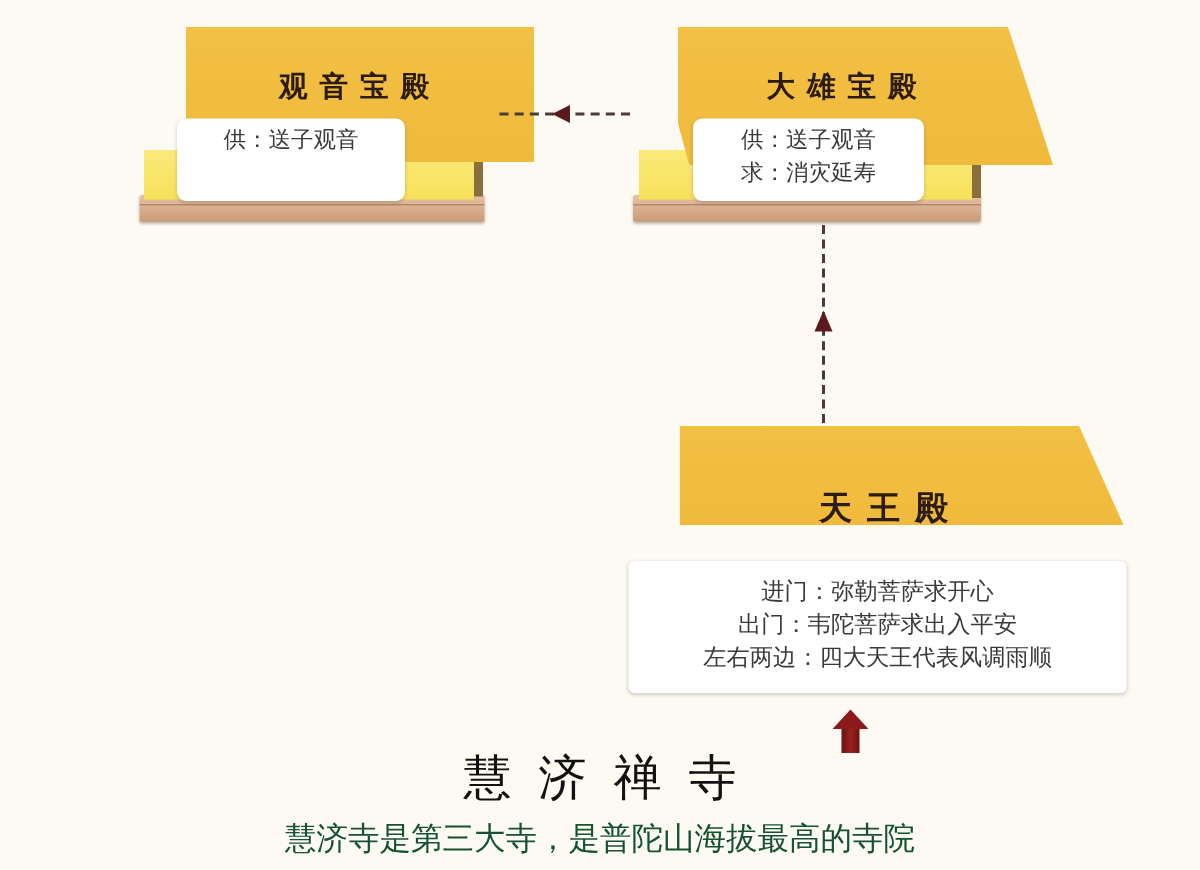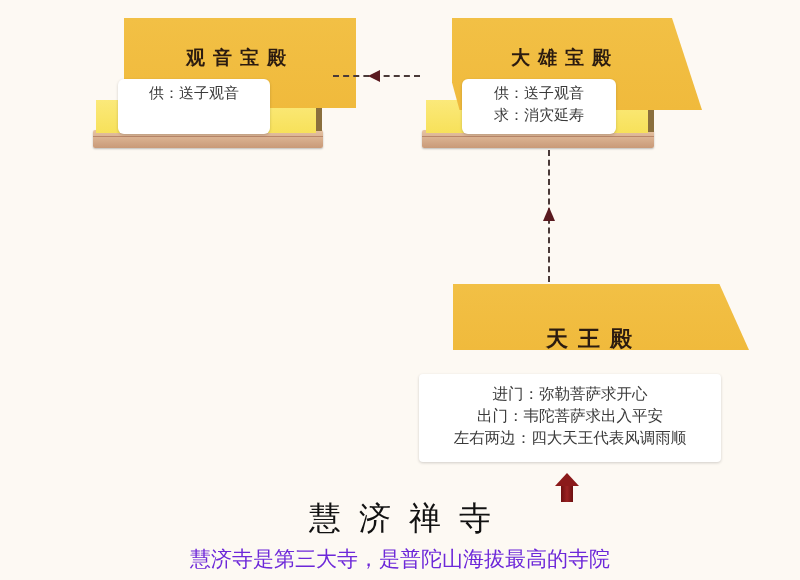--- a/index.html
+++ b/index.html
@@ -58,21 +58,21 @@
     background: linear-gradient(90deg, #6d1010, #9b2222, #6d1010);
   }
 
   .main-title {
     position: absolute; left: 0; right: 0; text-align: center;
     font-family: "DejaVu Serif", "Liberation Serif", serif;
     font-weight: normal; color: #111; font-size: 32px; letter-spacing: 18px;
   }
   .subtitle {
     position: absolute; left: 0; right: 0; text-align: center;
-    color: #6d28d9; font-size: 21px;
+    color: #14532d; font-size: 21px;
   }
 </style>
 </head>
 <body>
 
 <div class="abs" style="left:0;top:0;width:800px;height:0;">
   <div class="base" style="left:93px;top:130px;width:230px;height:18px;">
     <div class="line" style="top:6px;"></div>
   </div>
   <div class="side-dark" style="left:314px;top:45px;width:8px;height:86px;"></div>
@@ -103,21 +103,21 @@
 <div class="dash-h" style="left:333px;top:75px;width:87px;"></div>
 <div class="arrowhead-left" style="left:368px;top:70px;"></div>
 
 <div class="dash-v" style="left:548px;top:150px;height:132px;"></div>
 <div class="arrowhead-up" style="left:543px;top:207px;"></div>
 
 <div class="abs" style="left:0;top:0;width:800px;height:0;">
   <div class="roof" style="left:421px;top:284px;width:296px;height:66px;clip-path:polygon(0 0,90% 0,100% 100%,0 100%);">
     <div class="roof-title" style="top:40px;font-size:22px;letter-spacing:10px;padding-right:14px;">天王殿</div>
   </div>
-  <div class="card" style="left:419px;top:374px;width:302px;height:88px;border-radius:4px;font-size:15.5px;line-height:22px;padding-top:9px;box-sizing:border-box;">
+  <div class="card" style="left:419px;top:374px;width:332px;height:88px;border-radius:4px;font-size:15.5px;line-height:22px;padding-top:9px;box-sizing:border-box;">
     <span class="ln">进门：弥勒菩萨求开心</span>
     <span class="ln">出门：韦陀菩萨求出入平安</span>
     <span class="ln">左右两边：四大天王代表风调雨顺</span>
   </div>
 </div>
 
 <div class="big-arrow" style="left:555px;top:473px;width:24px;">
   <div class="head"></div>
   <div class="shaft"></div>
 </div>

